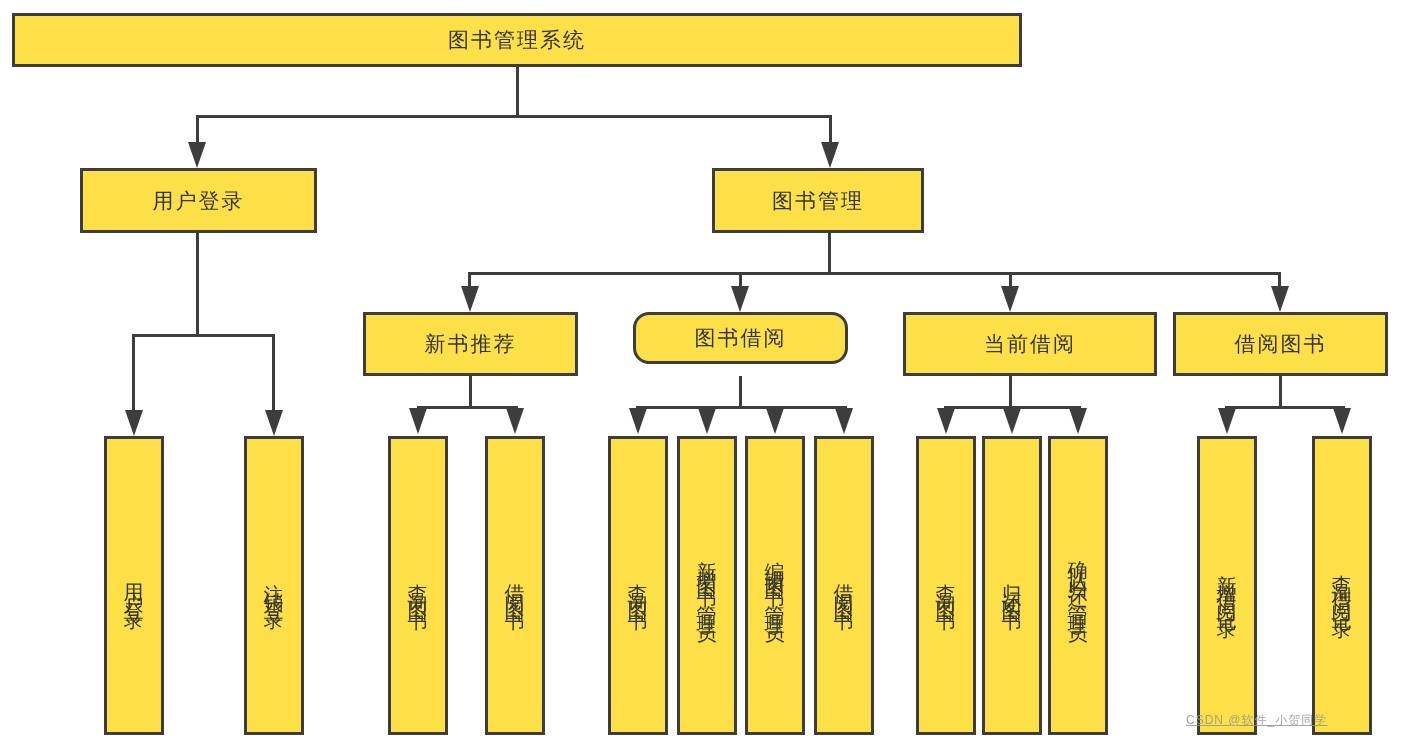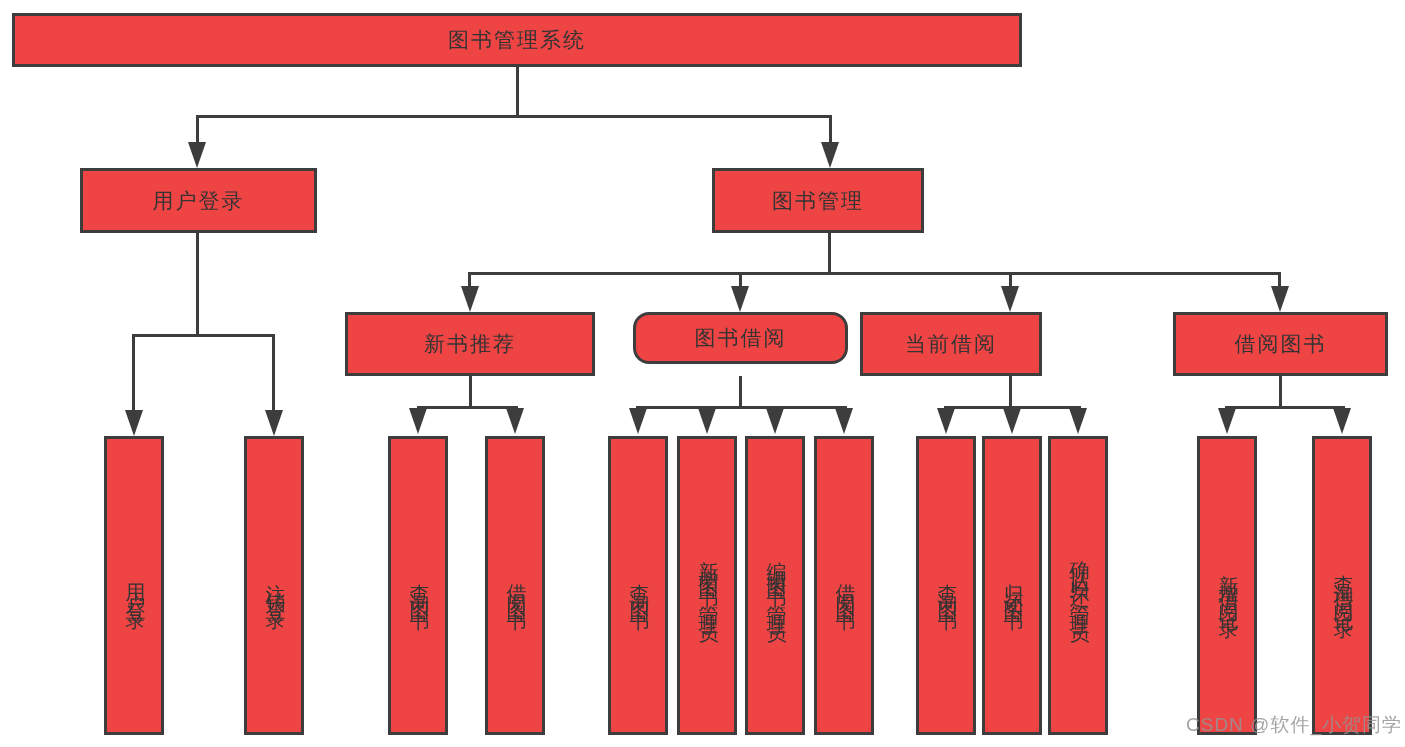--- a/index.html
+++ b/index.html
@@ -12,26 +12,25 @@
     width:1405px;height:747px;
     background:#ffffff;
     font-family:"Liberation Sans","DejaVu Sans",sans-serif;
     color:var(--text);
     overflow:hidden;
   }
   .box{
     position:absolute;
     box-sizing:border-box;
     border:3px solid var(--line);
-    background:#ef4444;
+    background:#fde047;
     display:flex;
     align-items:center;
     justify-content:center;
     text-align:center;
-    font-family:Liberation Mono, monospace;
   }
   .hbox{
     font-size:21px;
     letter-spacing:2px;
     white-space:nowrap;
   }
   .leaf{
     top:436px;
     width:60px;
     height:299px;
@@ -55,25 +54,26 @@
     position:absolute;
     width:0;height:0;
     border-left:9px solid transparent;
     border-right:9px solid transparent;
     border-top:26px solid var(--line);
   }
   .watermark{
     position:absolute;
     left:1186px;
     top:712px;
-    font-size:19px;
+    font-size:12px;
     color:rgba(148,148,148,0.85);
     letter-spacing:1px;
     white-space:nowrap;
     z-index:5;
+    text-decoration:underline;
   }
 </style>
 </head>
 <body>
 
 <div id="stage">
 
   <div class="box hbox" style="left:12px;top:13px;width:1010px;height:54px;">图书管理系统</div>
 
   <div class="vline" style="left:516px;top:67px;height:51px;"></div>
@@ -97,23 +97,23 @@
   <div class="hline" style="left:468px;top:272px;width:813px;"></div>
   <div class="vline" style="left:468px;top:272px;height:18px;"></div>
   <div class="vline" style="left:739px;top:272px;height:18px;"></div>
   <div class="vline" style="left:1009px;top:272px;height:18px;"></div>
   <div class="vline" style="left:1278px;top:272px;height:18px;"></div>
   <div class="arrow" style="left:461px;top:286px;"></div>
   <div class="arrow" style="left:731px;top:286px;"></div>
   <div class="arrow" style="left:1001px;top:286px;"></div>
   <div class="arrow" style="left:1271px;top:286px;"></div>
 
-  <div class="box hbox" style="left:345px;top:312px;width:250px;height:64px;">新书推荐</div>
+  <div class="box hbox" style="left:363px;top:312px;width:215px;height:64px;">新书推荐</div>
   <div class="box hbox" style="left:633px;top:312px;width:215px;height:52px;border-radius:16px;">图书借阅</div>
-  <div class="box hbox" style="left:860px;top:312px;width:182px;height:64px;">当前借阅</div>
+  <div class="box hbox" style="left:903px;top:312px;width:254px;height:64px;">当前借阅</div>
   <div class="box hbox" style="left:1173px;top:312px;width:215px;height:64px;">借阅图书</div>
 
   <div class="vline" style="left:469px;top:376px;height:33px;"></div>
   <div class="hline" style="left:417px;top:406px;width:101px;"></div>
   <div class="arrow" style="left:409px;top:408px;"></div>
   <div class="arrow" style="left:506px;top:408px;"></div>
 
   <div class="vline" style="left:739px;top:376px;height:33px;"></div>
   <div class="hline" style="left:636px;top:406px;width:211px;"></div>
   <div class="arrow" style="left:629px;top:408px;"></div>

